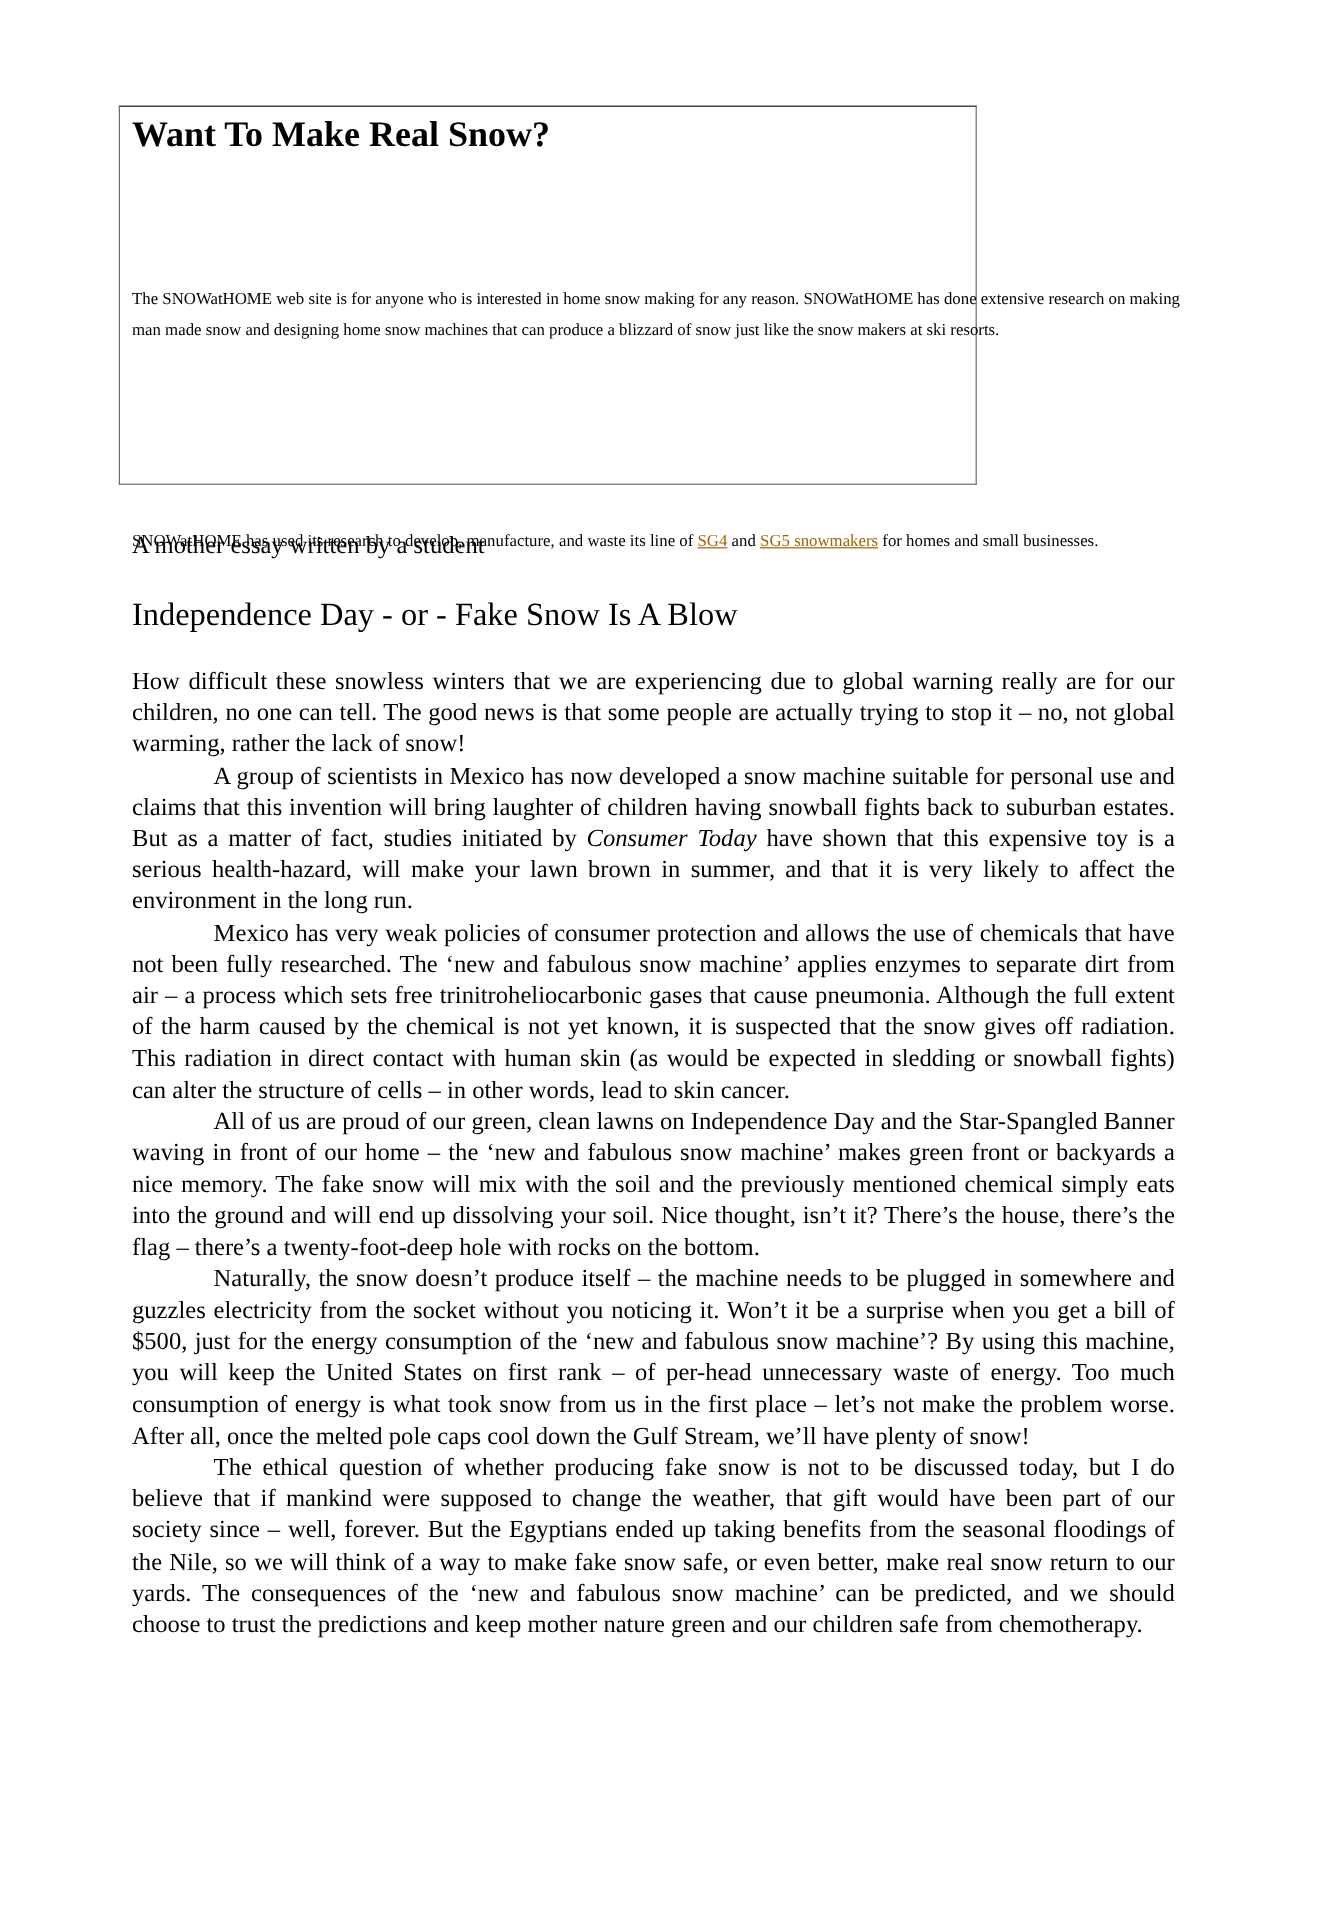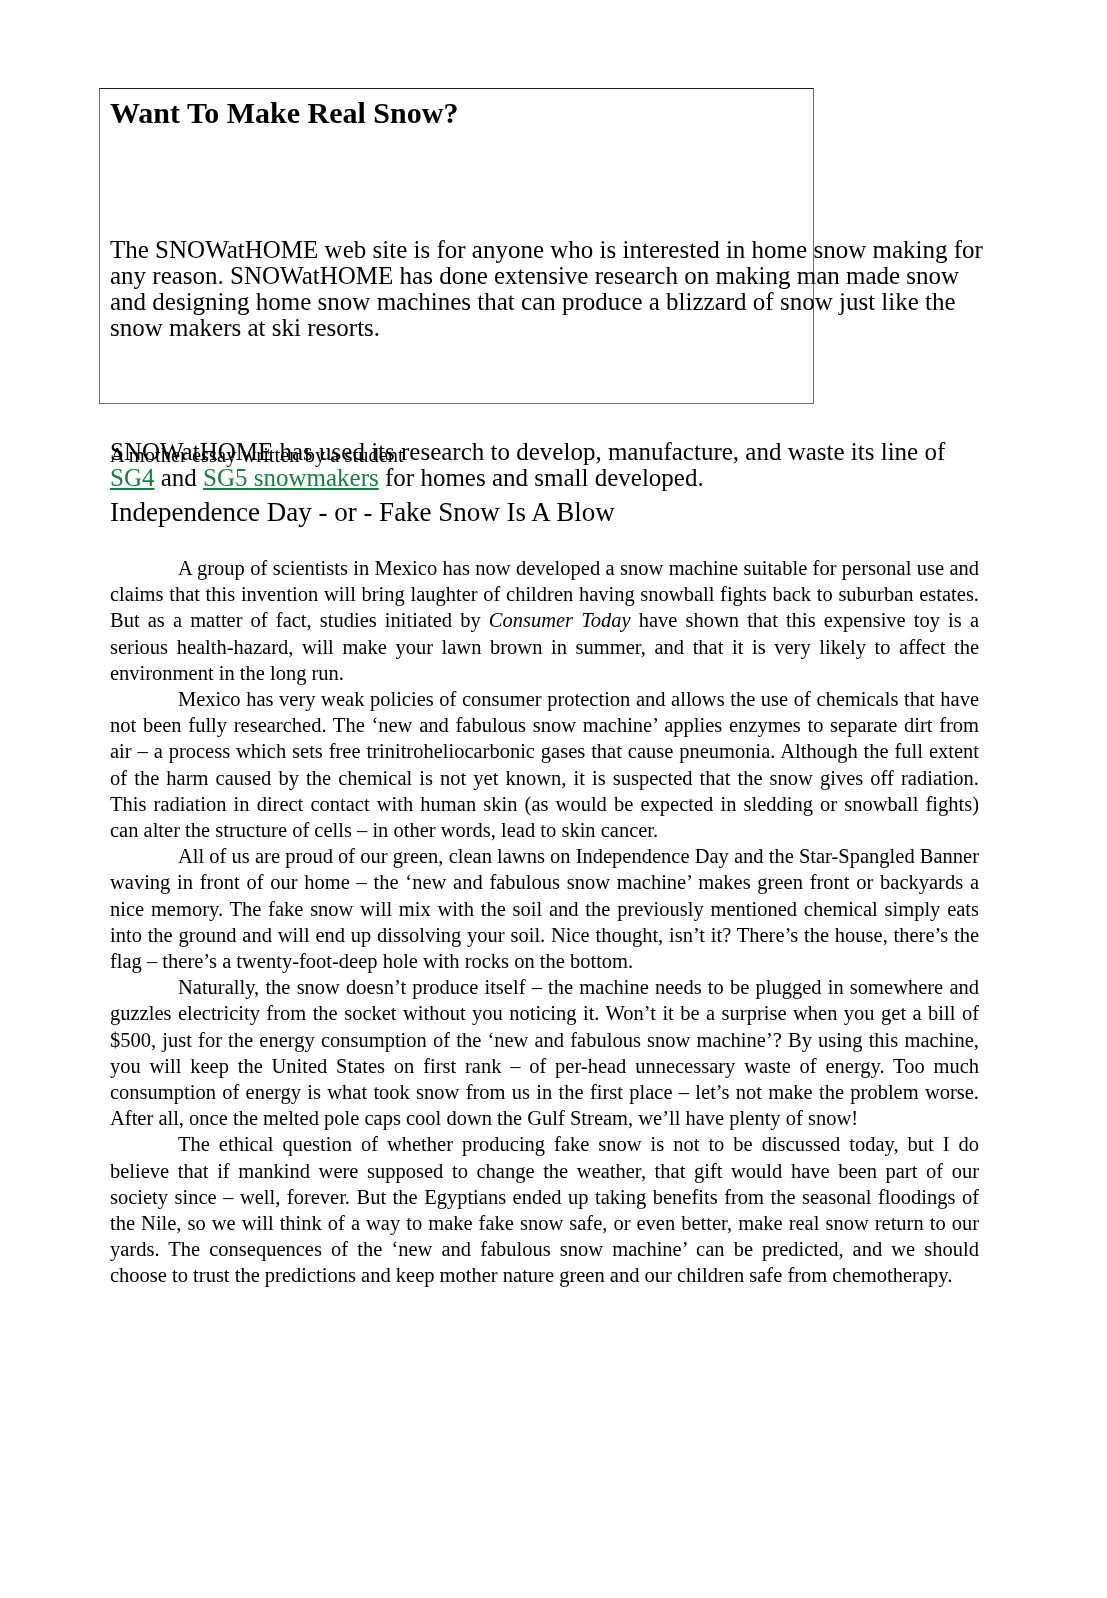--- a/index.html
+++ b/index.html
@@ -35,29 +35,29 @@
       top: 4px;
       font-size: 30px;
       font-weight: bold;
       line-height: 40px;
       white-space: nowrap;
     }
     .promo-text {
       position: absolute;
       left: 10px;
       width: 875px;
-      font-size: 25px;
+      font-size: 14px;
       line-height: 26px;
       margin: 0;
     }
     .p1 { top: 148px; }
     .p2 { top: 272px; }
     .p3 { top: 350px; }
     a.link {
-      color: #15803d;
+      color: #a16207;
       text-decoration: underline;
     }
     .subtitle {
       position: absolute;
       left: 110px;
       top: 442px;
       font-size: 20.5px;
       line-height: 26px;
       margin: 0;
       white-space: nowrap;
@@ -91,26 +91,27 @@
     .essay em {
       font-style: italic;
     }
   </style>
 </head>
 <body>
 
 <div class="promo-box">
   <h1 class="promo-title">Want To Make Real Snow?</h1>
   <p class="promo-text p1">The SNOWatHOME web site is for anyone who is interested in home snow making for any reason. SNOWatHOME has done extensive research on making man made snow and designing home snow machines that can produce a blizzard of snow just like the snow makers at ski resorts.</p>
-  <p class="promo-text p3"><span>SNOWatHOME has used its research to develop, manufacture, and waste its line of </span><a class="link" href="#">SG4</a><span> and </span><a class="link" href="#">SG5 snowmakers</a><span> for homes and small developed.</span></p>
+  <p class="promo-text p3"><span>SNOWatHOME has used its research to develop, manufacture, and waste its line of </span><a class="link" href="#">SG4</a><span> and </span><a class="link" href="#">SG5 snowmakers</a><span> for homes and small businesses.</span></p>
 </div>
 
 <p class="subtitle">A mother essay written by a student</p>
 
 <h2 class="essay-title">Independence Day - or - Fake Snow Is A Blow</h2>
 
 <div class="essay">
+  <p class="first">How difficult these snowless winters that we are experiencing due to global warning really are for our children, no one can tell. The good news is that some people are actually trying to stop it – no, not global warming, rather the lack of snow!</p>
   <p><span>A group of scientists in Mexico has now developed a snow machine suitable for personal use and claims that this invention will bring laughter of children having snowball fights back to suburban estates. But as a matter of fact, studies initiated by </span><em>Consumer Today</em><span> have shown that this expensive toy is a serious health-hazard, will make your lawn brown in summer, and that it is very likely to affect the environment in the long run.</span></p>
   <p>Mexico has very weak policies of consumer protection and allows the use of chemicals that have not been fully researched. The ‘new and fabulous snow machine’ applies enzymes to separate dirt from air – a process which sets free trinitroheliocarbonic gases that cause pneumonia. Although the full extent of the harm caused by the chemical is not yet known, it is suspected that the snow gives off radiation. This radiation in direct contact with human skin (as would be expected in sledding or snowball fights) can alter the structure of cells – in other words, lead to skin cancer.</p>
   <p>All of us are proud of our green, clean lawns on Independence Day and the Star-Spangled Banner waving in front of our home – the ‘new and fabulous snow machine’ makes green front or backyards a nice memory. The fake snow will mix with the soil and the previously mentioned chemical simply eats into the ground and will end up dissolving your soil. Nice thought, isn’t it? There’s the house, there’s the flag – there’s a twenty-foot-deep hole with rocks on the bottom.</p>
   <p>Naturally, the snow doesn’t produce itself – the machine needs to be plugged in somewhere and guzzles electricity from the socket without you noticing it. Won’t it be a surprise when you get a bill of $500, just for the energy consumption of the ‘new and fabulous snow machine’? By using this machine, you will keep the United States on first rank – of per-head unnecessary waste of energy. Too much consumption of energy is what took snow from us in the first place – let’s not make the problem worse. After all, once the melted pole caps cool down the Gulf Stream, we’ll have plenty of snow!</p>
   <p>The ethical question of whether producing fake snow is not to be discussed today, but I do believe that if mankind were supposed to change the weather, that gift would have been part of our society since – well, forever. But the Egyptians ended up taking benefits from the seasonal floodings of the Nile, so we will think of a way to make fake snow safe, or even better, make real snow return to our yards. The consequences of the ‘new and fabulous snow machine’ can be predicted, and we should choose to trust the predictions and keep mother nature green and our children safe from chemotherapy.</p>
 </div>
 
 </body></html>

